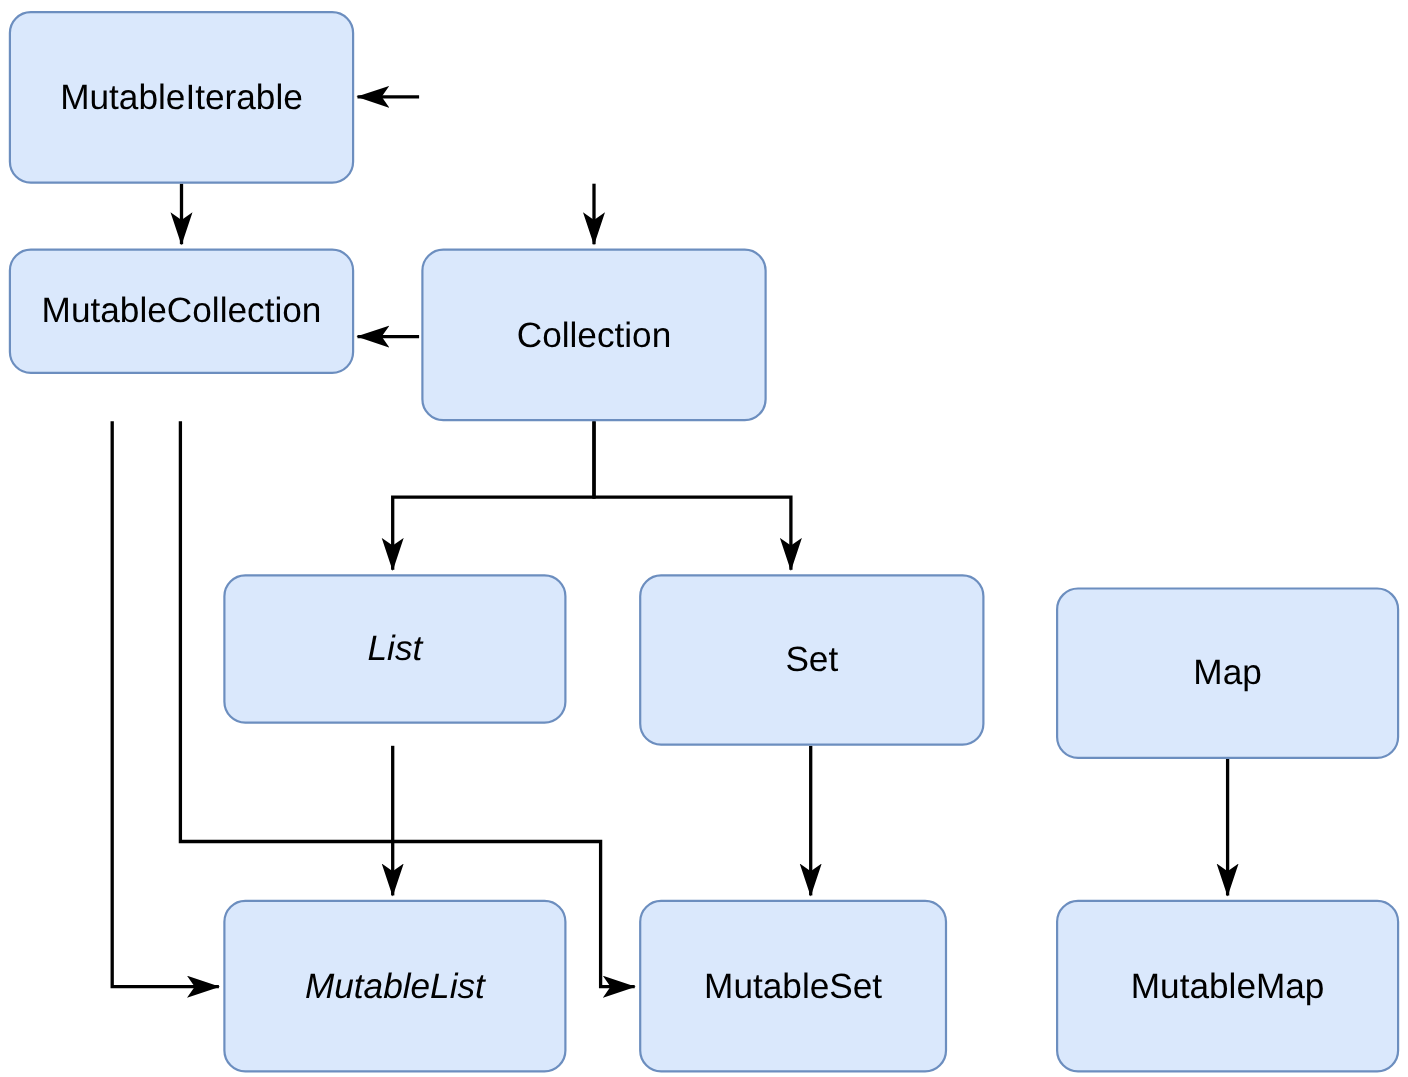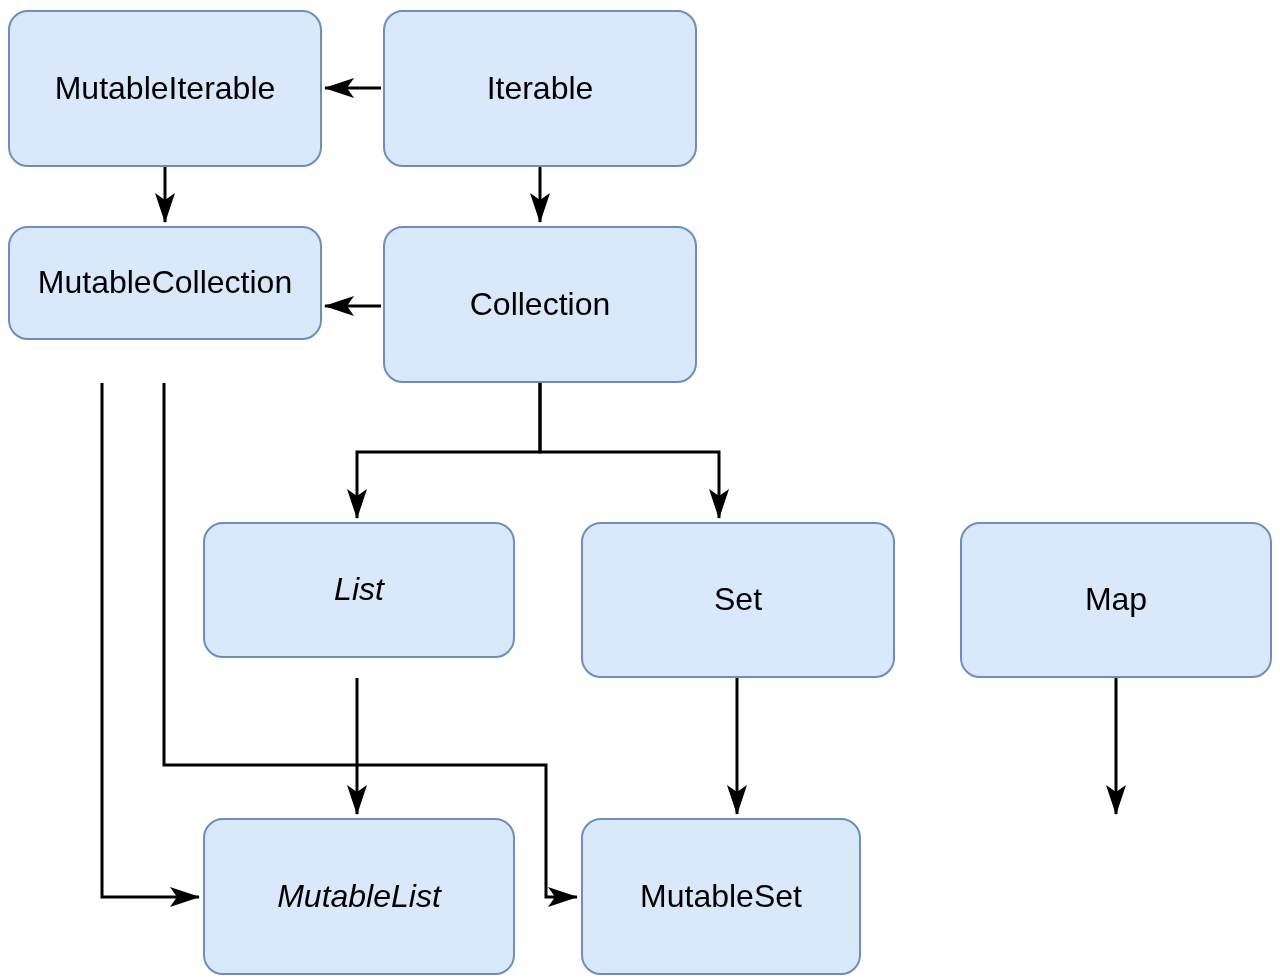--- a/index.html
+++ b/index.html
@@ -39,21 +39,21 @@
   }
   
   .n-mutable-iterable   { left: 8px;   top: 10px;  width: 314px; height: 157px; }
   .n-iterable           { left: 383px; top: 10px;  width: 314px; height: 157px; }
   
   .n-mutable-collection { left: 8px;   top: 226px; width: 314px; height: 114px; }
   .n-collection         { left: 383px; top: 226px; width: 314px; height: 157px; }
   
   .n-list               { left: 203px; top: 522px; width: 312px; height: 136px; font-style: italic; }
   .n-set                { left: 581px; top: 522px; width: 314px; height: 156px; }
-  .n-map                { left: 960px; top: 522px; width: 312px; height: 156px; }
+  .n-map                { left: 960px; top: 534px; width: 312px; height: 156px; }
   
   .n-mutable-list       { left: 203px; top: 818px; width: 312px; height: 157px; font-style: italic; }
   .n-mutable-set        { left: 581px; top: 818px; width: 280px; height: 157px; }
   .n-mutable-map        { left: 960px; top: 818px; width: 312px; height: 157px; }
 </style>
 </head>
 <body>
 
 <div class="canvas">
 
@@ -74,23 +74,20 @@
       <path d="M 737 678 L 737 814" marker-end="url(#arrow)"></path>
       <path d="M 1116 678 L 1116 814" marker-end="url(#arrow)"></path>
       <path d="M 102 383 L 102 897 L 199 897" marker-end="url(#arrow)"></path>
       <path d="M 164 383 L 164 765 L 546 765 L 546 897 L 577 897" marker-end="url(#arrow)"></path>
     </g>
   </svg>
 
   <div class="node n-mutable-iterable">
     <span>MutableIterable</span>
   </div>
-  <div class="node n-iterable">
-    <span>Iterable</span>
-  </div>
   <div class="node n-mutable-collection">
     <span>MutableCollection</span>
   </div>
   <div class="node n-collection">
     <span>Collection</span>
   </div>
   <div class="node n-list">
     <span>List</span>
   </div>
   <div class="node n-set">
@@ -98,14 +95,17 @@
   </div>
   <div class="node n-map">
     <span>Map</span>
   </div>
   <div class="node n-mutable-list">
     <span>MutableList</span>
   </div>
   <div class="node n-mutable-set">
     <span>MutableSet</span>
   </div>
+  <div class="node n-mutable-map">
+    <span>MutableMap</span>
+  </div>
 
 </div>
 
 </body></html>

